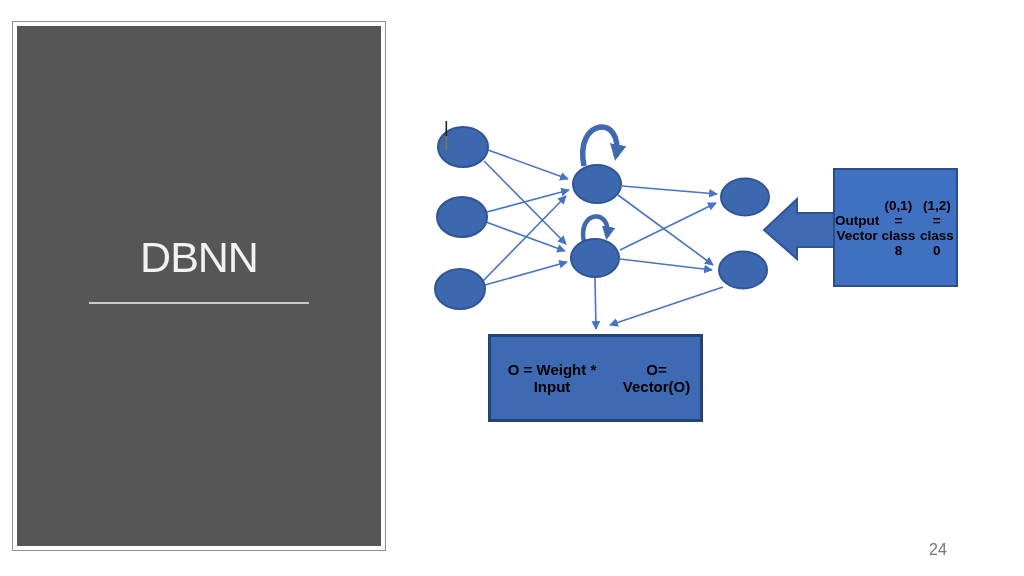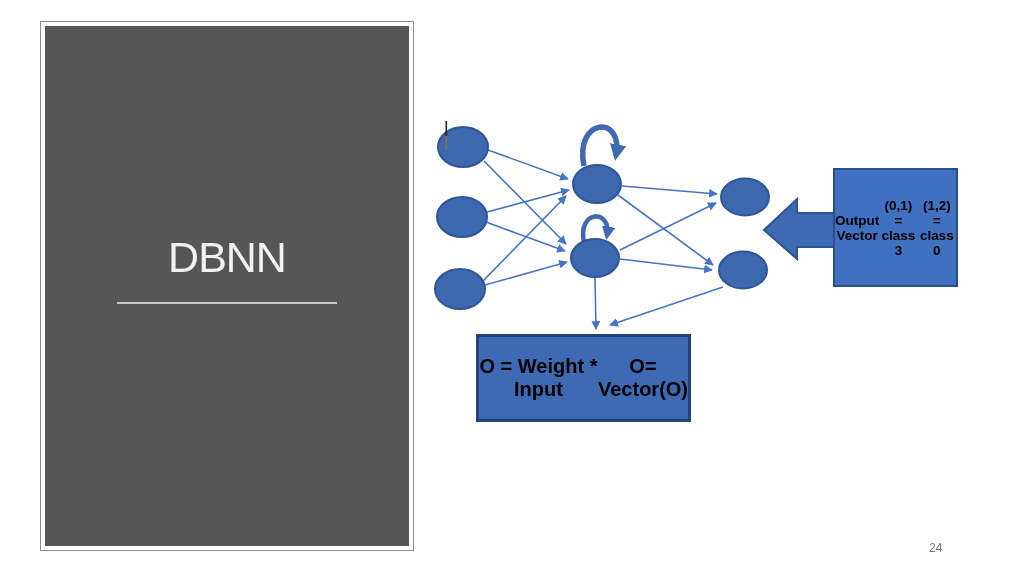--- a/index.html
+++ b/index.html
@@ -4,21 +4,21 @@
 <style>
   html,body { margin:0; padding:0; }
   body {
     width:1024px; height:576px;
     background:#ffffff;
     font-family:"Liberation Sans", sans-serif;
     position:relative; overflow:hidden;
   }
   
   .title-panel {
-    position:absolute; left:40px; top:21px;
+    position:absolute; left:12px; top:21px;
     width:374px; height:530px;
     background:#ffffff;
     border:1px solid #8f8f8f;
     padding:4px; box-sizing:border-box;
   }
   .title-panel-fill {
     width:100%; height:100%;
     background:#565656;
     display:flex; flex-direction:column;
     align-items:center; justify-content:center;
@@ -44,28 +44,28 @@
     display:flex; flex-direction:row;
     justify-content:space-between; align-items:center;
     text-align:center;
   }
   .output-box {
     left:833px; top:168px; width:125px; height:119px;
     background:#4070c0; border:2px solid #2b4d8c;
     font-size:13.5px;
   }
   .formula-box {
-    left:476px; top:334px; width:215px; height:88px;
+    left:488px; top:334px; width:215px; height:88px;
     background:#3e69b3; border:3px solid #24427c;
-    font-size:20px;
+    font-size:15px;
   }
   
   .page-number {
     position:absolute; left:929px; top:541px;
-    font-size:12px; color:#767676;
+    font-size:16px; color:#767676;
   }
 </style>
 </head>
 <body>
 
 <div class="title-panel">
   <div class="title-panel-fill">
     <div class="title-block">
       <div class="title-line">DBNN</div>
       <div class="title-underline"></div>
@@ -118,21 +118,21 @@
   </g>
 
   <polygon points="764,230 797,199 797,213 835,213 835,247 797,247 797,259" fill="#3e69b3" stroke="#2f5597" stroke-width="2"></polygon>
 
   <rect x="445.5" y="121" width="1.6" height="15" fill="#222222"></rect>
   <rect x="445.5" y="136" width="1.6" height="14" fill="#8a7435"></rect>
 </svg>
 
 <div class="blue-box output-box">
   <div>Output Vector</div>
-  <div>(0,1) = class 3</div>
+  <div>(0,1) = class 8</div>
   <div>(1,2) = class 0</div>
 </div>
 
 <div class="blue-box formula-box">
   <div>O = Weight * Input</div>
   <div>O= Vector(O)</div>
 </div>
 
 <div class="page-number">24</div>
 

